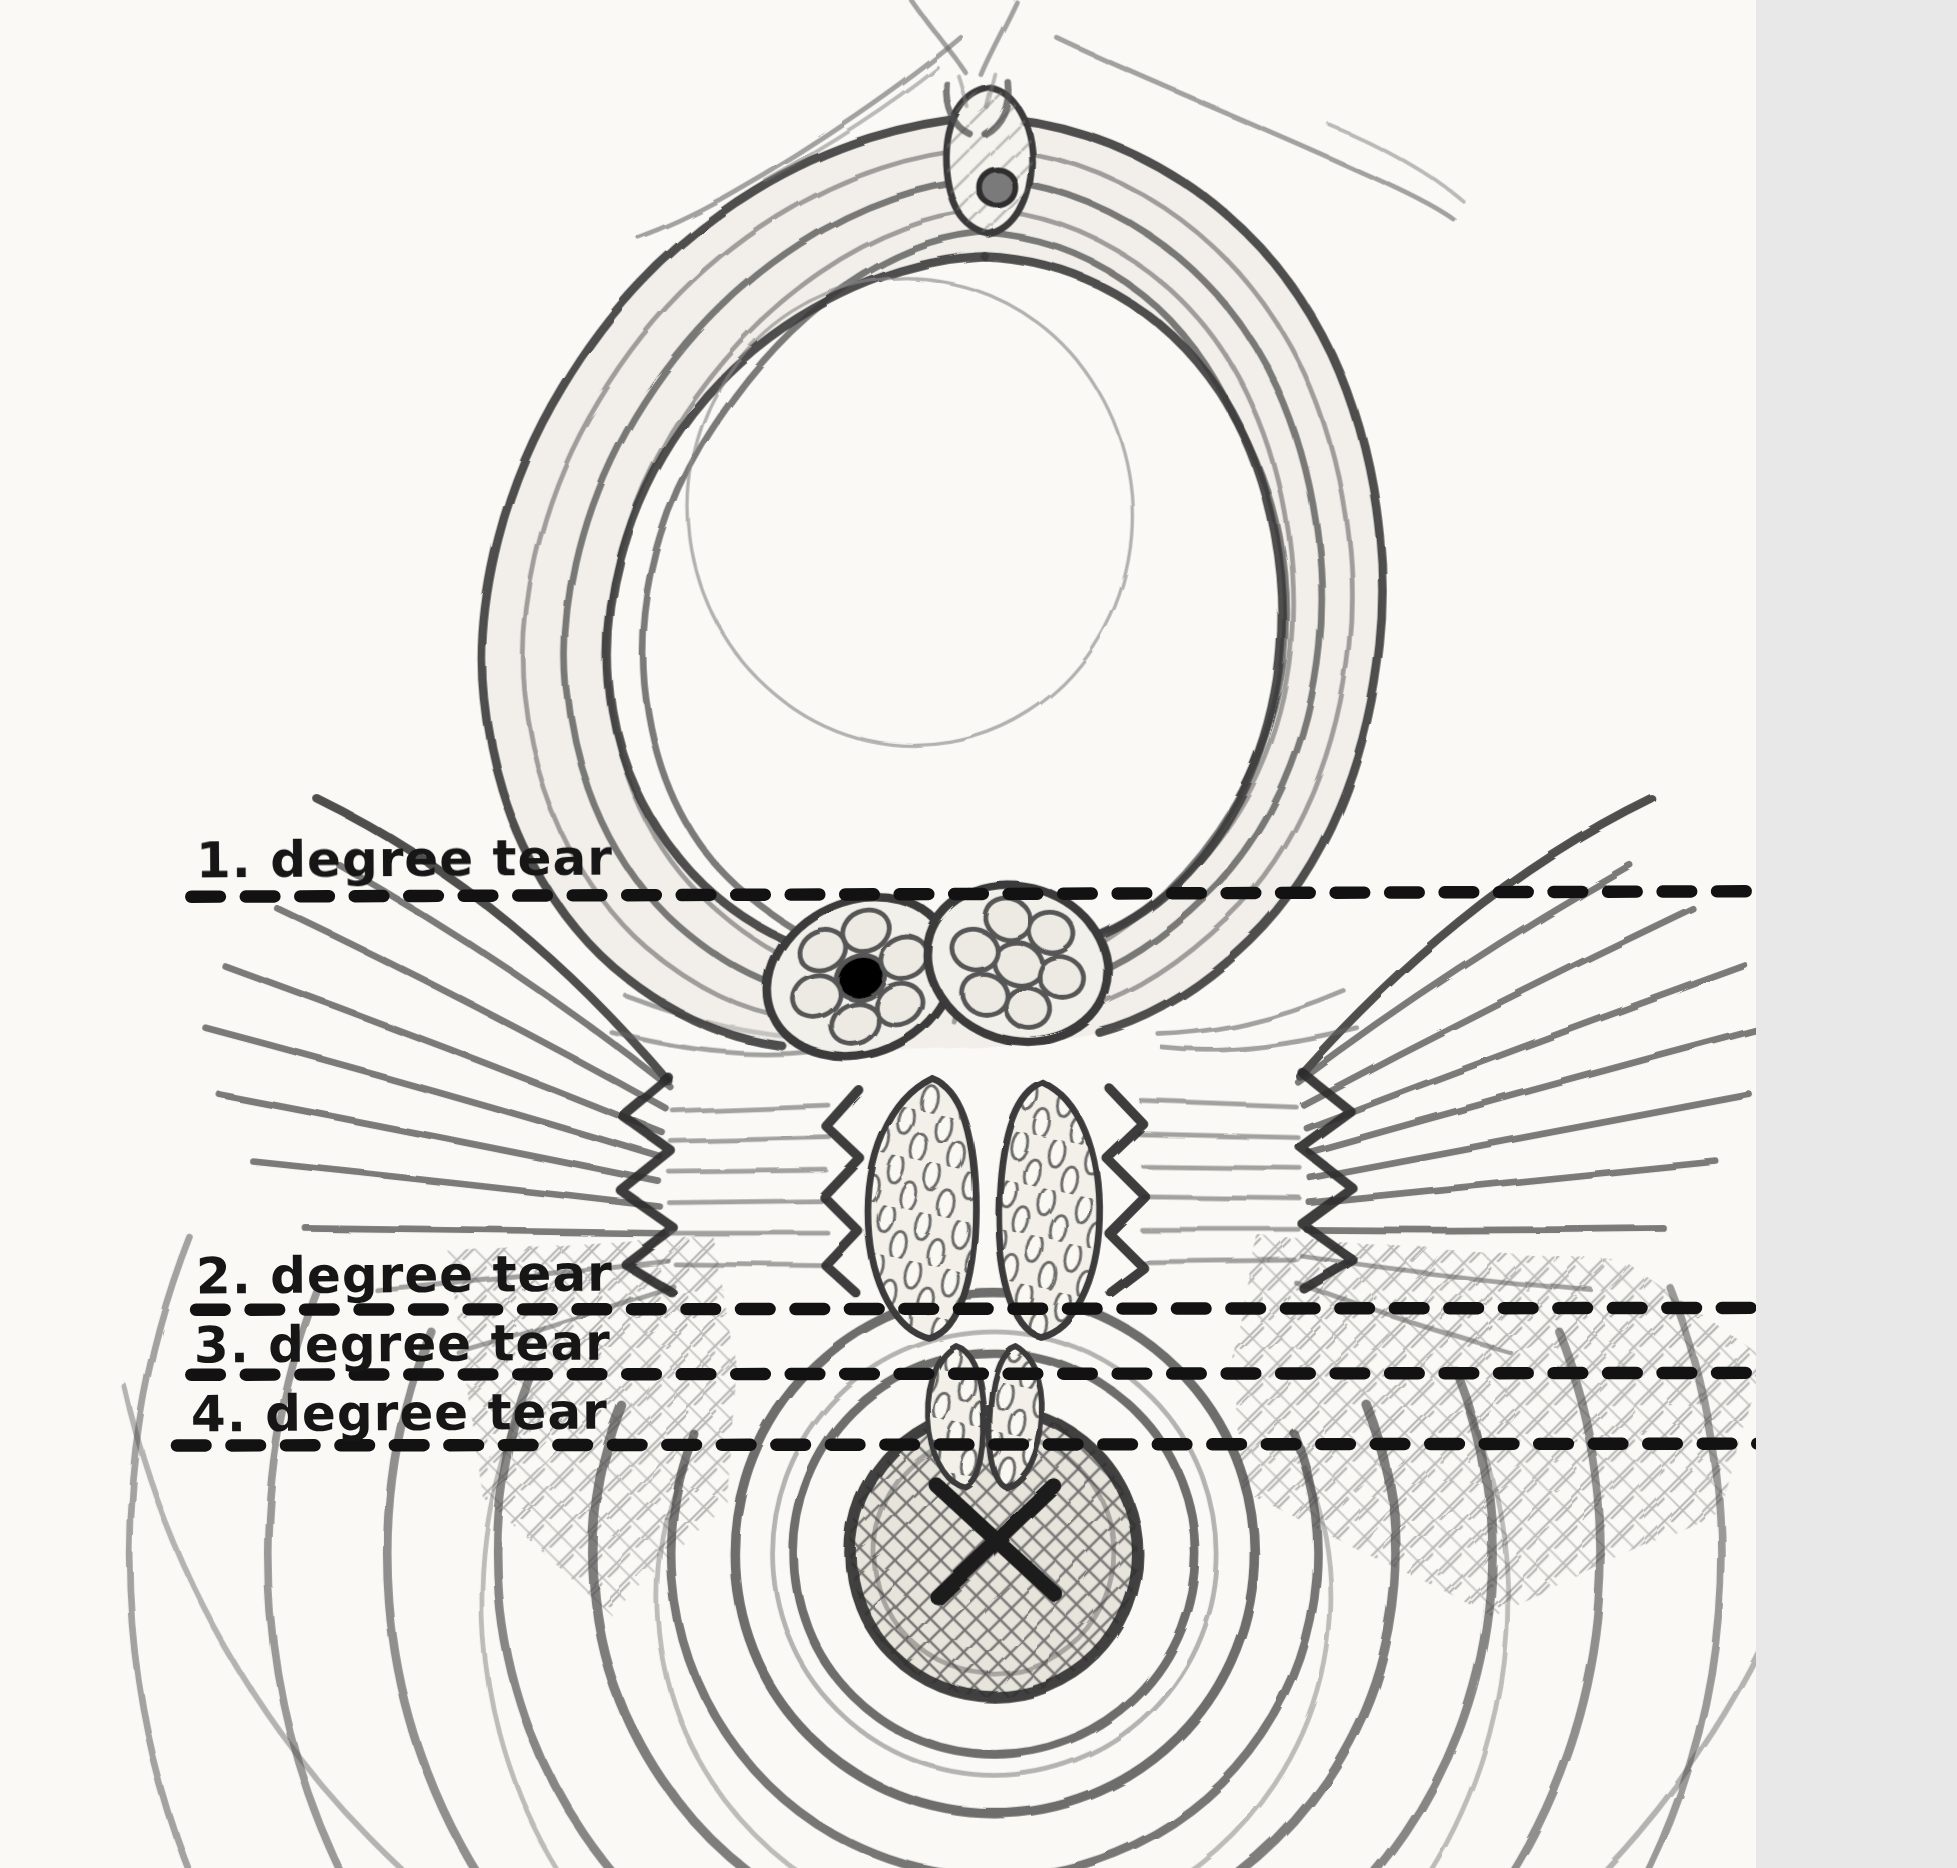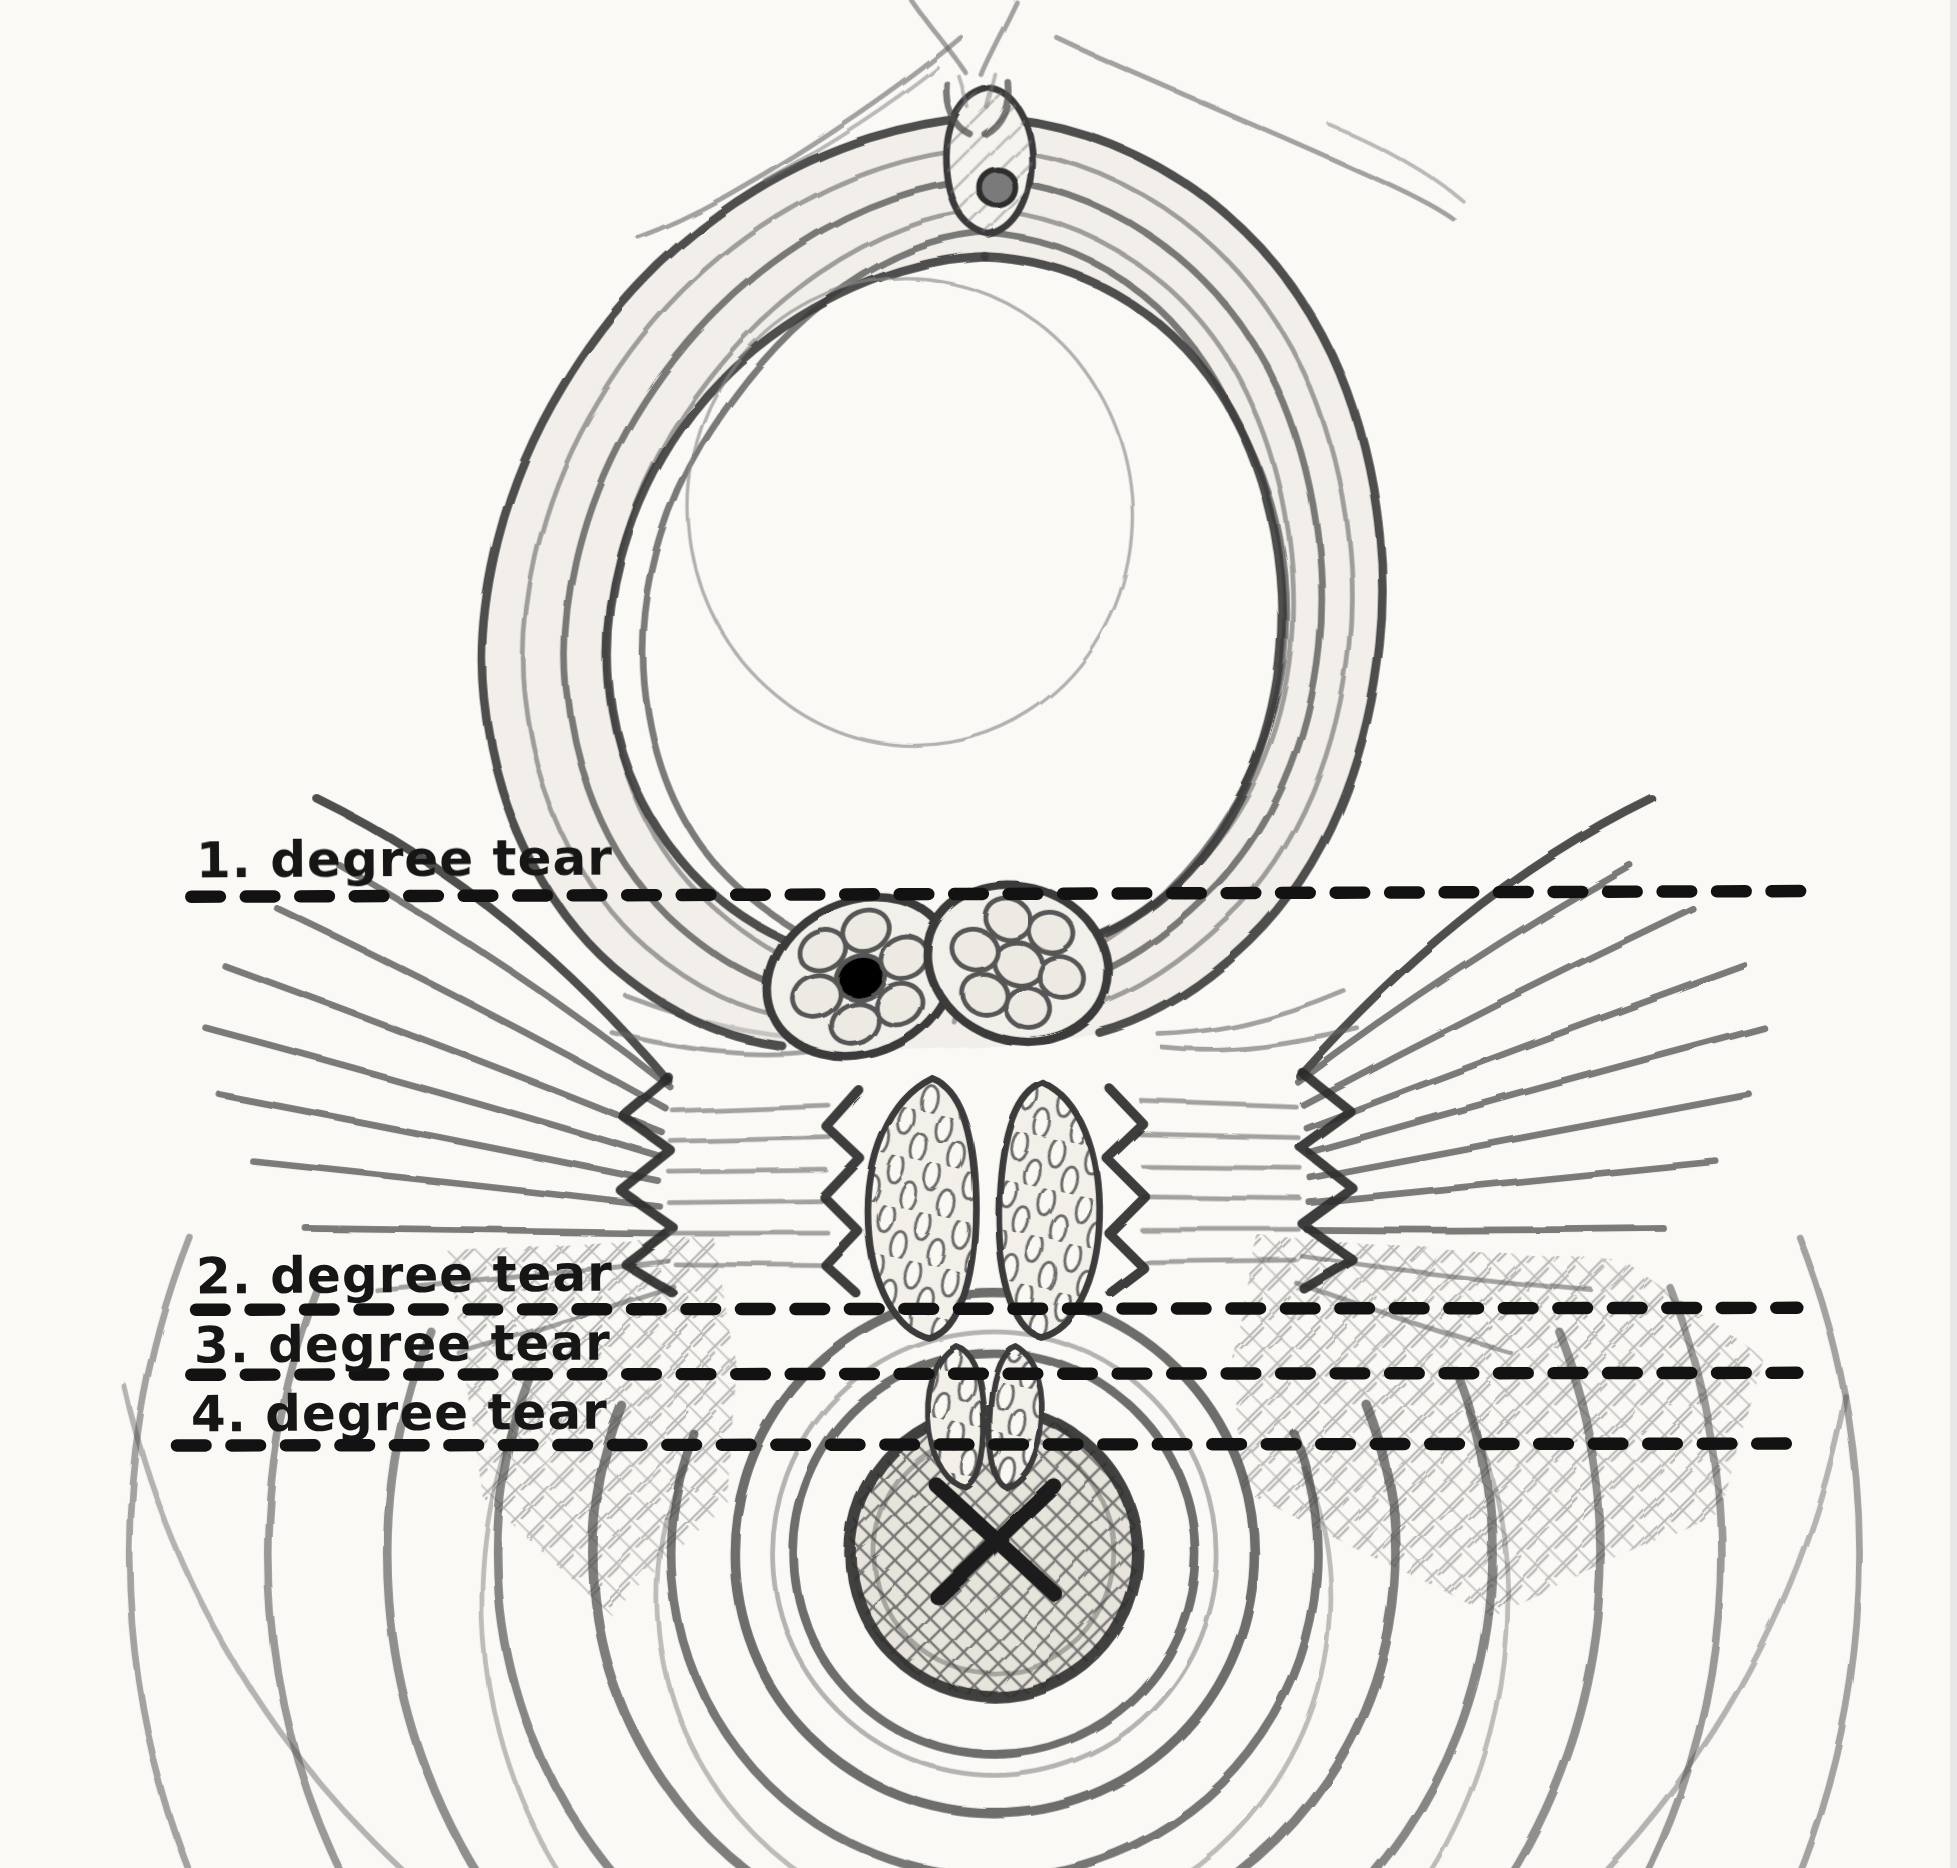--- a/index.html
+++ b/index.html
@@ -1,18 +1,18 @@
 <!DOCTYPE html>
 <html><head>
 <meta charset="utf-8">
 <style>
   html,body{margin:0;padding:0;background:#e8e8e8;}
   .stage{
     position:relative;
-    width:1950px;height:1869px;
+    width:1756px;height:1869px;
     background:#faf9f5;
     overflow:hidden;
     font-family:"DejaVu Sans", sans-serif;
   }
   .stage svg{position:absolute;left:0;top:0;}
   .tear-label{
     position:absolute;
     font-size:50px;
     font-weight:600;
     letter-spacing:1px;

